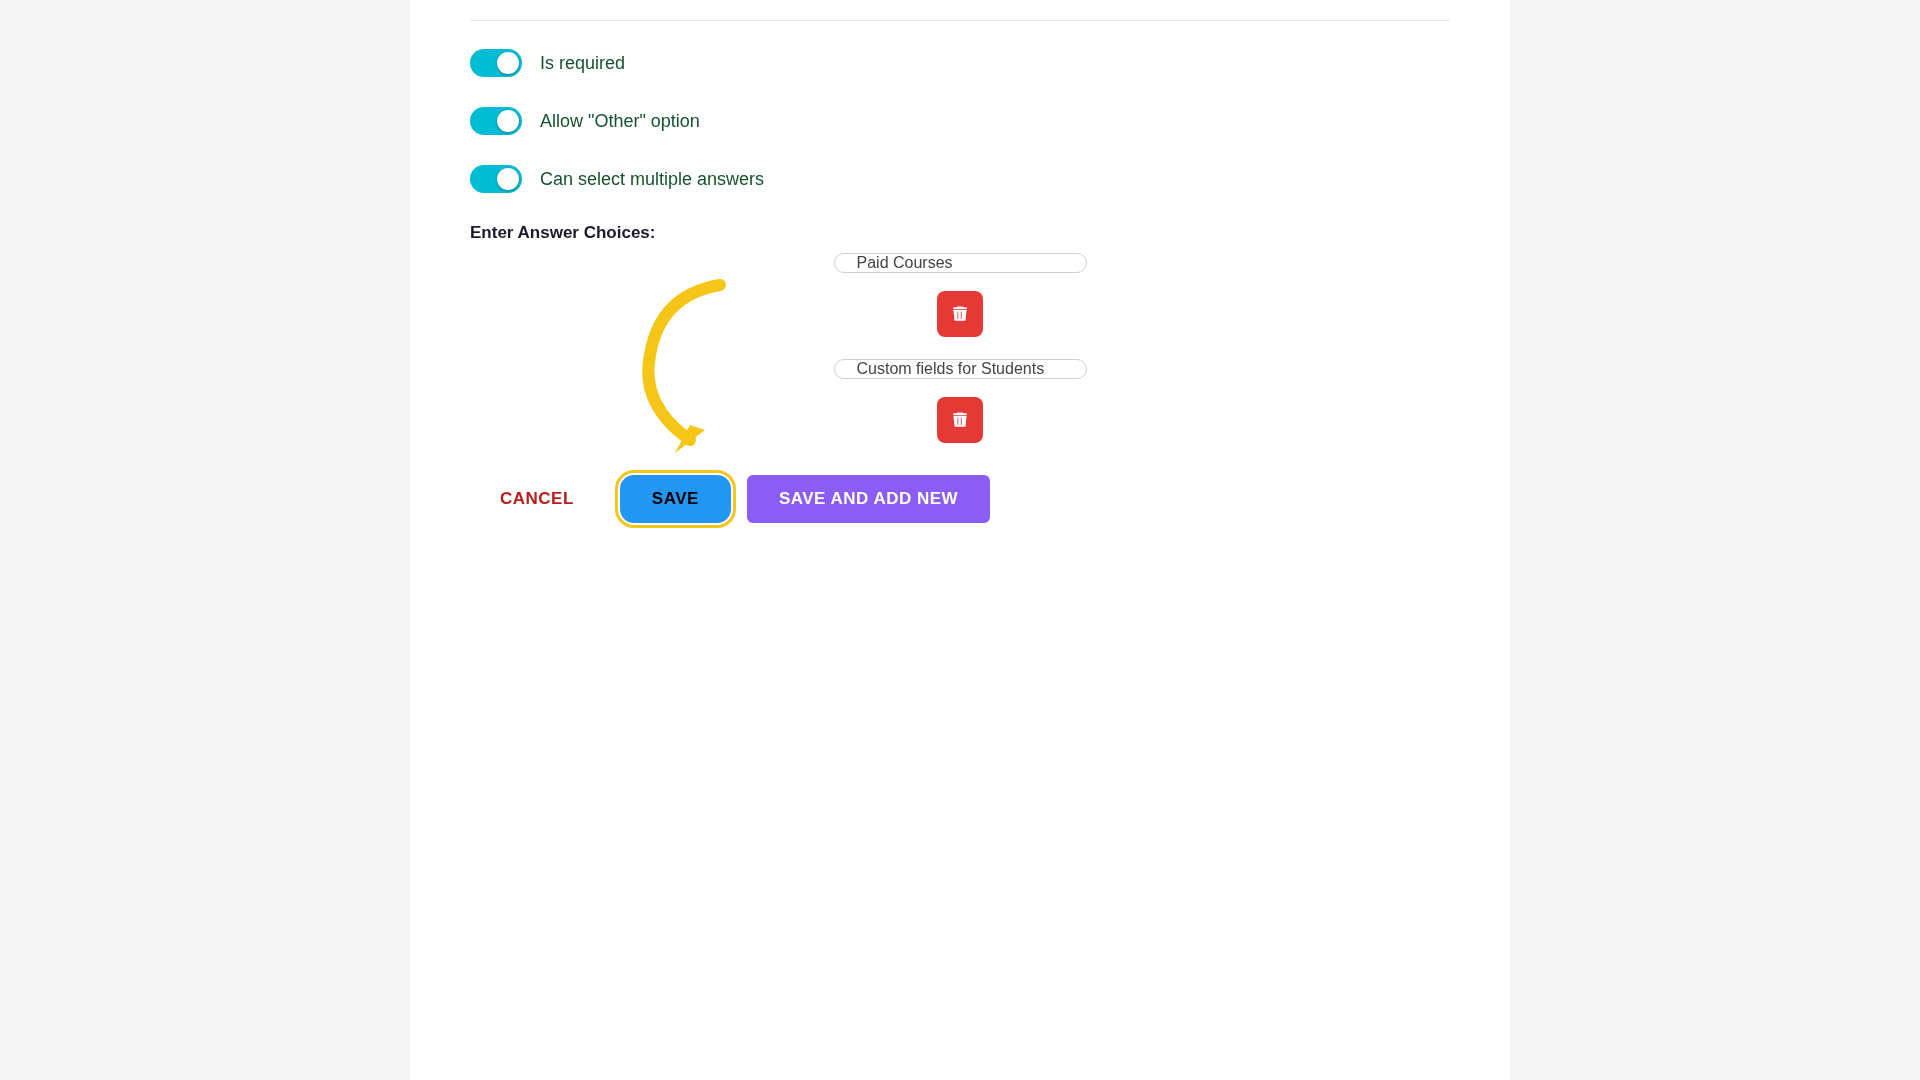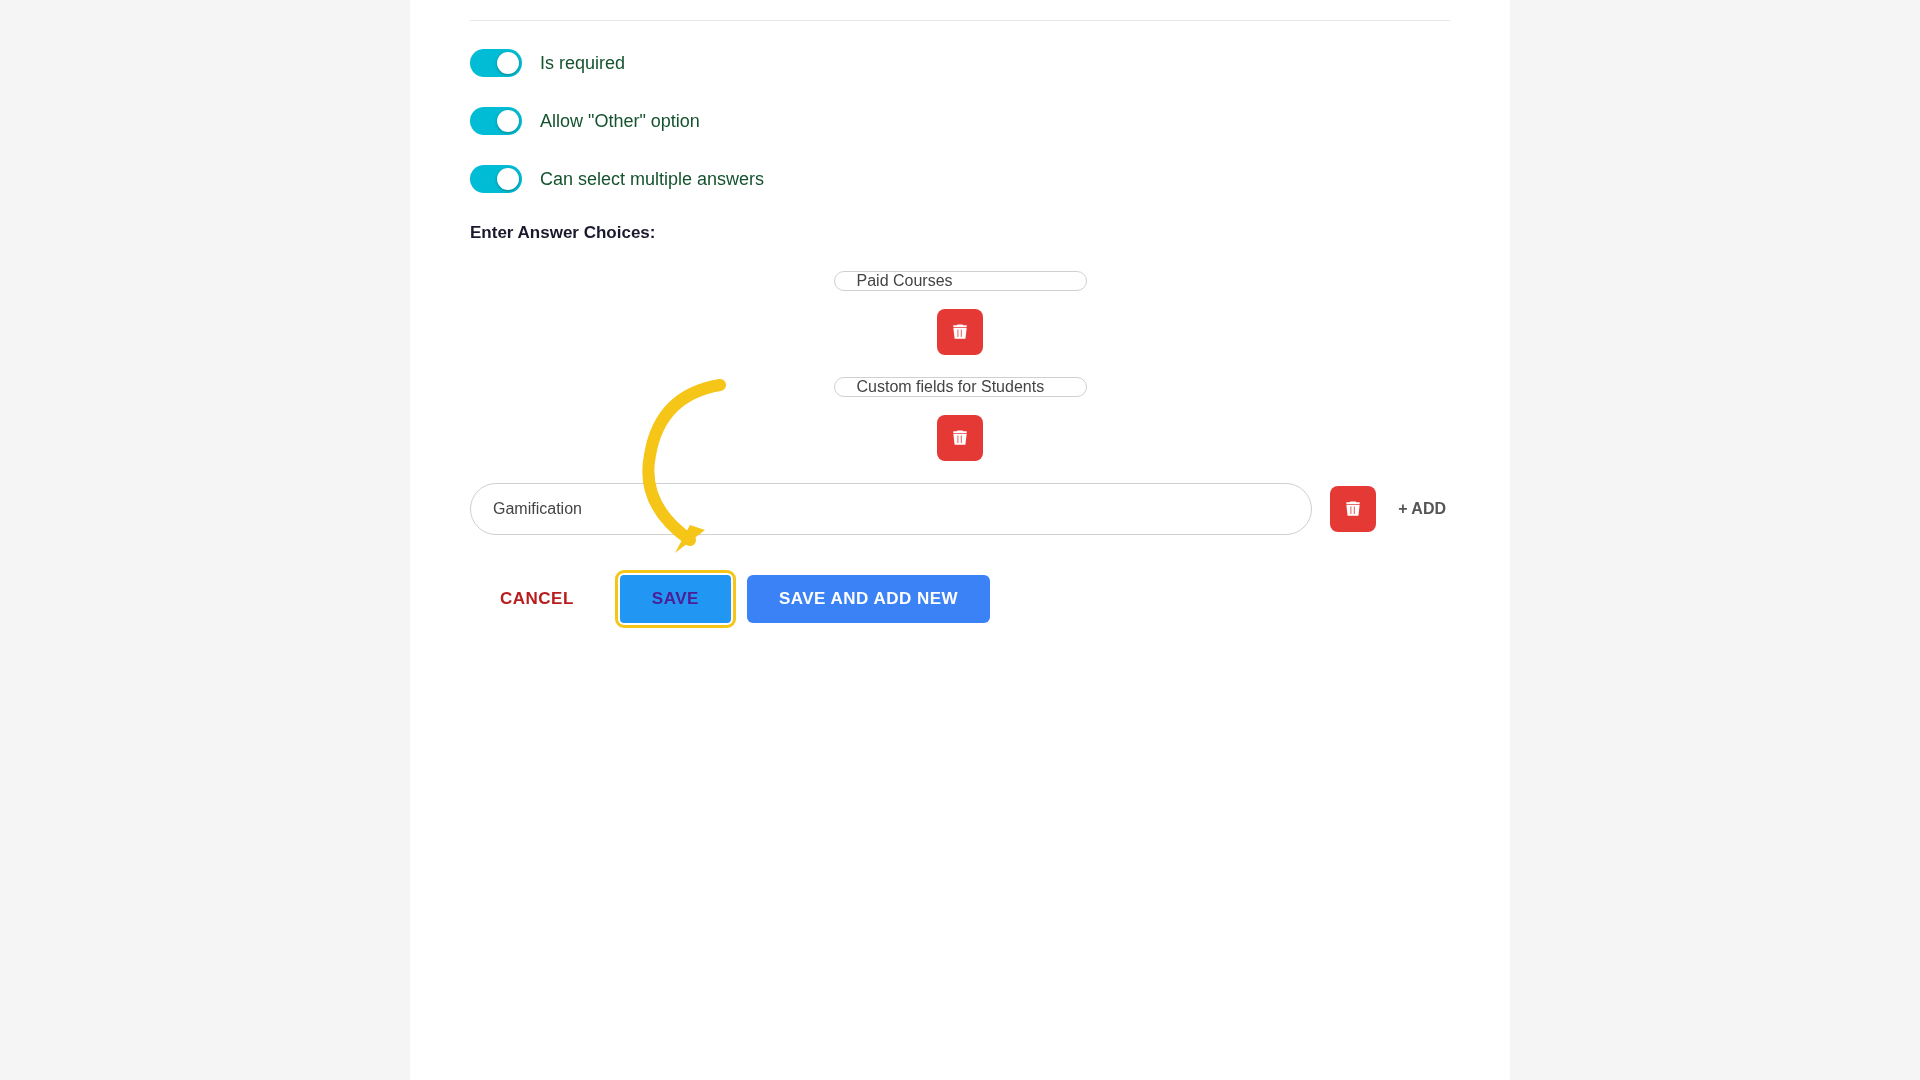--- a/index.html
+++ b/index.html
@@ -68,21 +68,21 @@
     .toggle-label {
       font-size: 18px;
       color: #14532d;
       font-weight: 400;
     }
 
     .section-label {
       font-size: 17px;
       font-weight: 700;
       color: #1a1a2e;
-      margin-bottom: 28px;
+      margin-bottom: 10px;
       margin-top: 10px;
     }
 
     .answer-row {
       display: flex;
       align-items: center;
       gap: 18px;
       margin-bottom: 22px;
       flex-direction: column;
     }
@@ -153,34 +153,34 @@
       color: #b91c1c;
       font-size: 17px;
       font-weight: 700;
       cursor: pointer;
       padding: 14px 30px;
       letter-spacing: 0.5px;
     }
 
     .btn-save {
       background: #2196f3;
-      color: #4c1d95;
-      border: none;
-      border-radius: 4px;
+      color: #000000;
+      border: none;
+      border-radius: 14px;
       font-size: 17px;
       font-weight: 700;
       cursor: pointer;
       padding: 14px 32px;
       letter-spacing: 0.5px;
       outline: 3px solid #f5c518;
       outline-offset: 2px;
     }
 
     .btn-save-add {
-      background: #3b82f6;
+      background: #8b5cf6;
       color: #fff;
       border: none;
       border-radius: 6px;
       font-size: 17px;
       font-weight: 700;
       cursor: pointer;
       padding: 14px 32px;
       letter-spacing: 0.5px;
     }
 
@@ -237,31 +237,20 @@
 
     <div class="answer-row">
       <input class="answer-input" type="text" value="Custom fields for Students" style="">
       <button class="delete-btn">
         <svg viewBox="0 0 24 24">
           <path d="M9 3h6l1 1h4v2H4V4h4l1-1zm-5 4h16l-1.5 13H5.5L4 7zm5 2v9h1V9H9zm4 0v9h1V9h-1z"></path>
         </svg>
       </button>
     </div>
 
-    <div class="add-row">
-      <input class="answer-input" type="text" value="Gamification" style="">
-      <button class="delete-btn">
-        <svg viewBox="0 0 24 24">
-          <path d="M9 3h6l1 1h4v2H4V4h4l1-1zm-5 4h16l-1.5 13H5.5L4 7zm5 2v9h1V9H9zm4 0v9h1V9h-1z"></path>
-        </svg>
-      </button>
-      <button class="add-btn">
-        <span>+ ADD</span>
-      </button>
-    </div>
 
     <div class="footer-buttons">
 
       <svg class="arrow-annotation" viewBox="0 0 120 180" xmlns="http://www.w3.org/2000/svg">
         <path d="M90 10 Q 30 20, 20 80 Q 10 130, 60 165" stroke="#f5c518" stroke-width="12" fill="none" stroke-linecap="round"></path>
         <polygon points="45,178 75,155 60,150" fill="#f5c518"></polygon>
       </svg>
 
       <button class="btn-cancel">CANCEL</button>
       <button class="btn-save">SAVE</button>

